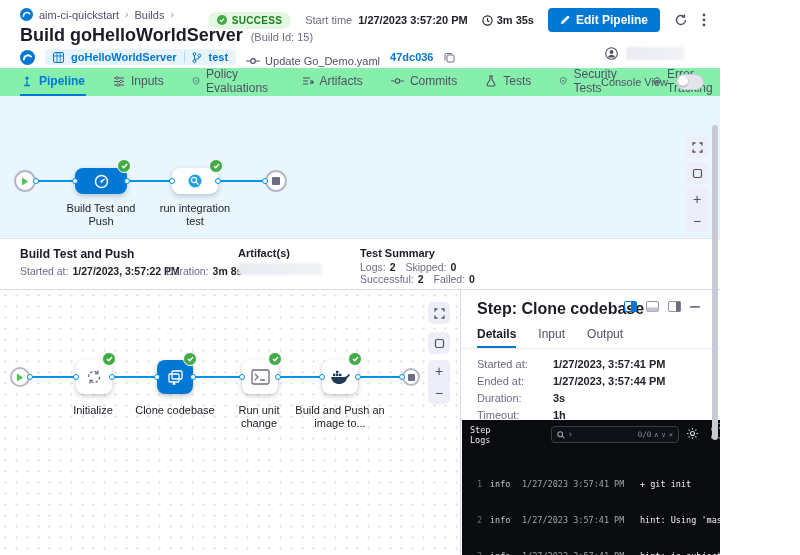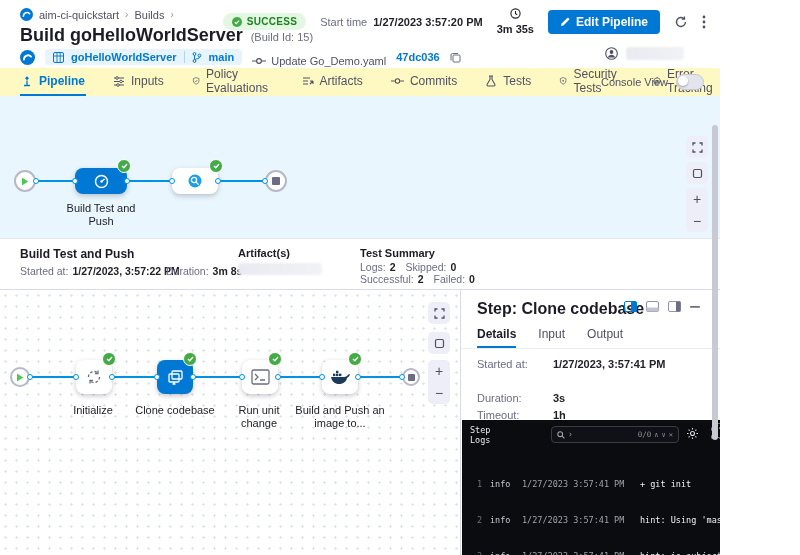--- a/index.html
+++ b/index.html
@@ -9,38 +9,38 @@
   svg{display:block;}
 
   
   .breadcrumb{top:8px;left:20px;display:flex;align-items:center;gap:6px;font-size:11px;color:#4f5162;}
   .crumb-sep{color:#9293ab;font-size:10px;}
   .meta-row{top:8px;right:14px;display:flex;align-items:center;gap:14px;}
   .badge-success{display:flex;align-items:center;gap:5px;background:#e3f7e2;color:#1b841e;
     font-size:10px;font-weight:bold;padding:3px 9px;border-radius:10px;letter-spacing:.3px;}
   .start-time{font-size:11px;color:#6b6d85;display:flex;gap:6px;align-items:center;}
   .start-time b{color:#22222a;font-weight:600;}
-  .dur{display:flex;align-items:center;gap:4px;font-size:11px;color:#22222a;font-weight:600;flex-direction:column;}
+  .dur{display:flex;align-items:center;gap:4px;font-size:11px;color:#22222a;font-weight:600;}
   .btn-primary{display:flex;align-items:center;gap:6px;background:#0278d5;color:#fff;border:none;
     font-size:12px;font-weight:600;padding:5px 12px;border-radius:4px;cursor:pointer;font-family:inherit;}
   .icon-btn{background:none;border:none;padding:0;cursor:pointer;color:#4f5162;}
   .page-title{top:25px;left:20px;display:flex;align-items:baseline;gap:8px;}
   .page-title h1{margin:0;font-size:18px;font-weight:bold;color:#1c1c28;}
   .build-id{font-size:11px;color:#6b6d85;}
   .repo-row{top:47px;left:20px;display:flex;align-items:center;gap:10px;}
   .repo-pill{display:flex;align-items:center;gap:7px;background:#e8f4fc;border-radius:4px;
     padding:2px 8px;font-size:11px;font-weight:600;color:#0278d5;}
   .pill-div{width:1px;height:12px;background:#b4d7f0;}
   .commit-msg{display:flex;align-items:center;gap:5px;font-size:11px;color:#4f5162;margin-top:8px;}
   .sha{font-size:11px;font-weight:700;color:#0278d5;}
   .user-row{top:47px;right:36px;display:flex;align-items:center;gap:8px;}
   .blurbox{background:linear-gradient(90deg,#e9ebf1,#f1f2f6);border-radius:3px;filter:blur(1px);}
 
   
-  .tabbar{top:68px;left:0;right:0;height:28px;border-bottom:1px solid #d9dae5;background:#fef9c3;
+  .tabbar{top:68px;left:0;right:0;height:28px;border-bottom:1px solid #d9dae5;background:#86efac;
     display:flex;align-items:stretch;gap:26px;padding-left:20px;}
   .tab{display:flex;align-items:center;gap:6px;font-size:12px;color:#4f5162;cursor:pointer;
     border-bottom:2px solid transparent;padding:0 1px;}
   .tab.active{color:#0278d5;font-weight:700;border-bottom-color:#0278d5;}
   .console-view{position:absolute;right:16px;top:0;height:28px;display:flex;align-items:center;gap:8px;
     font-size:11px;color:#4f5162;}
   .switch{width:26px;height:14px;border-radius:8px;background:#e3e4ec;border:1px solid #c9cad6;
     position:relative;cursor:pointer;}
   .switch .knob{position:absolute;left:1px;top:1px;width:10px;height:10px;border-radius:50%;
     background:#fff;box-shadow:0 1px 2px rgba(0,0,0,.3);}
@@ -181,21 +181,21 @@
           <path d="M0.5 4h10M4 0.5v10M7.2 0.5v10" stroke="#0278d5" stroke-width="0.9"></path>
         </svg>
       <span>goHelloWorldServer</span>
       <span class="pill-div"></span>
       <svg width="10" height="11" viewBox="0 0 10 11">
           <circle cx="2.5" cy="2" r="1.4" fill="none" stroke="#0278d5"></circle>
           <circle cx="2.5" cy="9" r="1.4" fill="none" stroke="#0278d5"></circle>
           <circle cx="7.5" cy="3.5" r="1.4" fill="none" stroke="#0278d5"></circle>
           <path d="M2.5 3.4v4.2M7.5 5c0 2-3 1.5-4.5 2.5" stroke="#0278d5" fill="none"></path>
         </svg>
-      <span>main</span>
+      <span>test</span>
     </span>
     <span class="commit-msg">
       <svg width="14" height="8" viewBox="0 0 14 8">
           <circle cx="7" cy="4" r="2.4" fill="none" stroke="#4f5162" stroke-width="1.2"></circle>
           <path d="M0 4h4M10 4h4" stroke="#4f5162" stroke-width="1.2"></path>
         </svg>
       <span>Update Go_Demo.yaml</span>
     </span>
     <span class="sha">47dc036</span>
     <svg width="11" height="11" viewBox="0 0 11 11" style="cursor:pointer">
@@ -320,20 +320,21 @@
     </div>
 
     <span class="dot" style="left:33px;top:82px;"></span>
     <span class="dot" style="left:72px;top:82px;"></span>
     <span class="dot" style="left:124px;top:82px;"></span>
     <span class="dot" style="left:169px;top:82px;"></span>
     <span class="dot" style="left:215px;top:82px;"></span>
     <span class="dot" style="left:262px;top:82px;"></span>
 
     <div class="node-label" style="left:61px;top:106px;width:80px;">Build Test and Push</div>
+    <div class="node-label" style="left:150px;top:106px;width:90px;">run integration test</div>
 
     <div class="canvas-ctl" style="right:12px;top:40px;">
       <svg width="11" height="11" viewBox="0 0 11 11" stroke="#4f5162" fill="none" stroke-width="1.3">
           <path d="M1 3.5V1h2.5M7.5 1H10v2.5M10 7.5V10H7.5M3.5 10H1V7.5"></path>
         </svg>
     </div>
     <div class="canvas-ctl" style="right:12px;top:66px;">
       <svg width="11" height="11" viewBox="0 0 11 11">
           <rect x="1.5" y="1.5" width="8" height="8" rx="1.5" fill="none" stroke="#4f5162" stroke-width="1.2"></rect>
         </svg>
@@ -489,20 +490,24 @@
         </svg>
     </div>
     <div class="ptabs">
       <div class="ptab active">Details</div>
       <div class="ptab">Input</div>
       <div class="ptab">Output</div>
     </div>
     <div class="field" style="top:68px;">
       <span class="fl">Started at:</span>
       <span class="fv">1/27/2023, 3:57:41 PM</span>
+    </div>
+    <div class="field" style="top:85px;">
+      <span class="fl">Ended at:</span>
+      <span class="fv">1/27/2023, 3:57:44 PM</span>
     </div>
     <div class="field" style="top:102px;">
       <span class="fl">Duration:</span>
       <span class="fv">3s</span>
     </div>
     <div class="field" style="top:119px;">
       <span class="fl">Timeout:</span>
       <span class="fv">1h</span>
     </div>
   </div>

